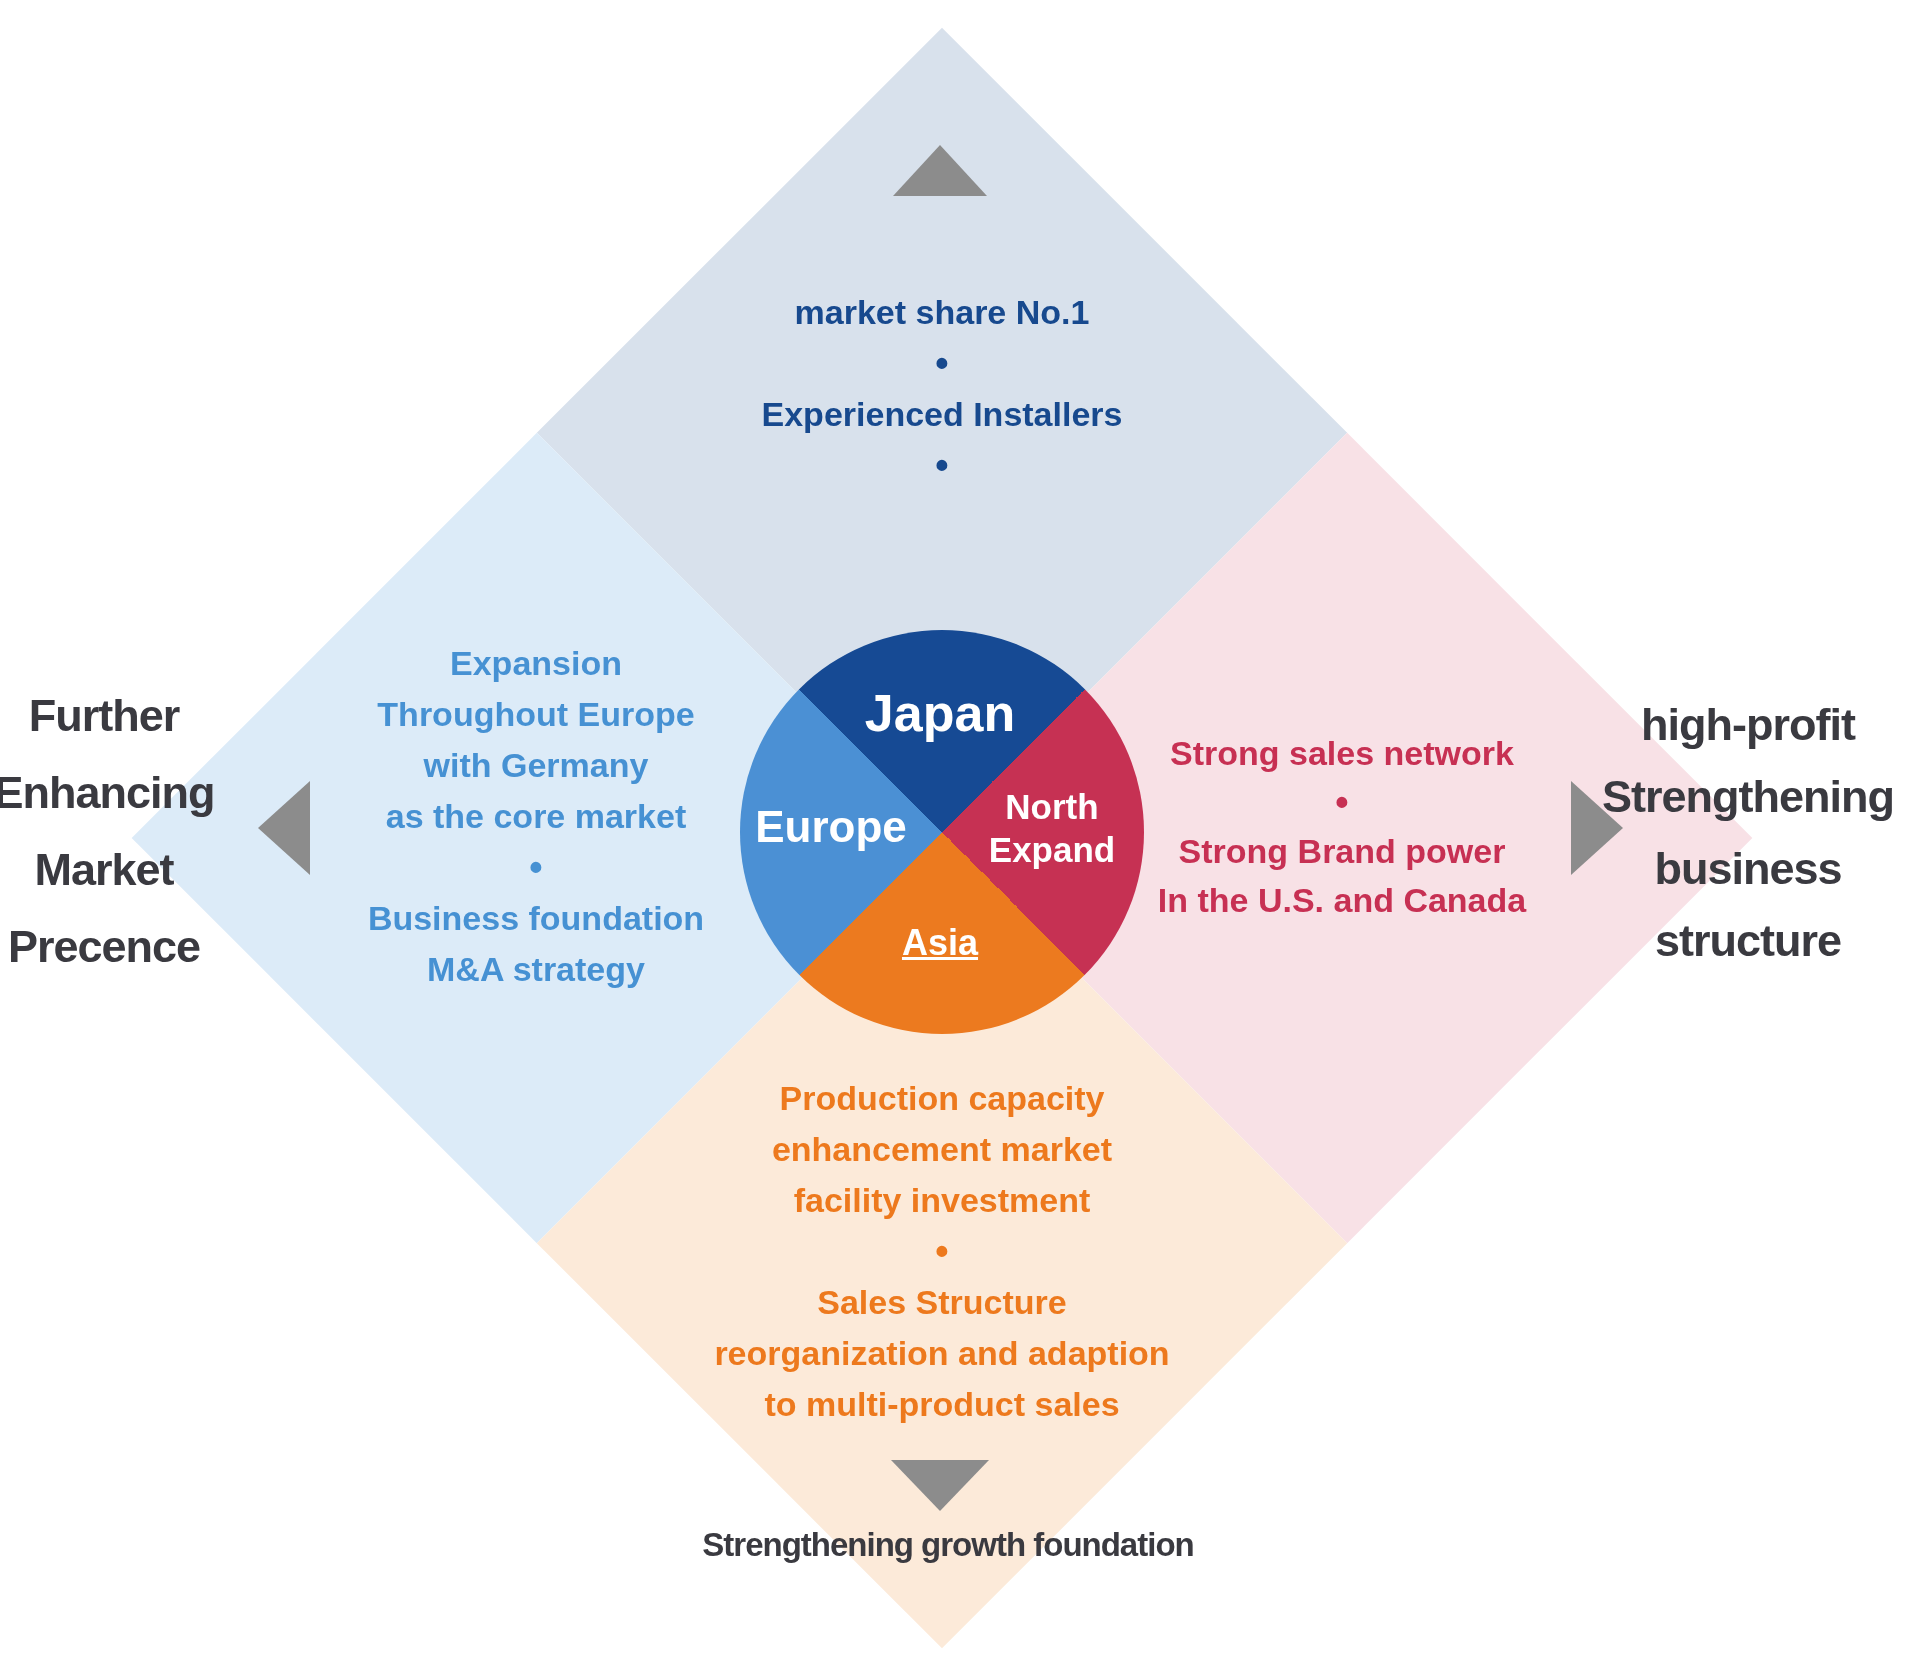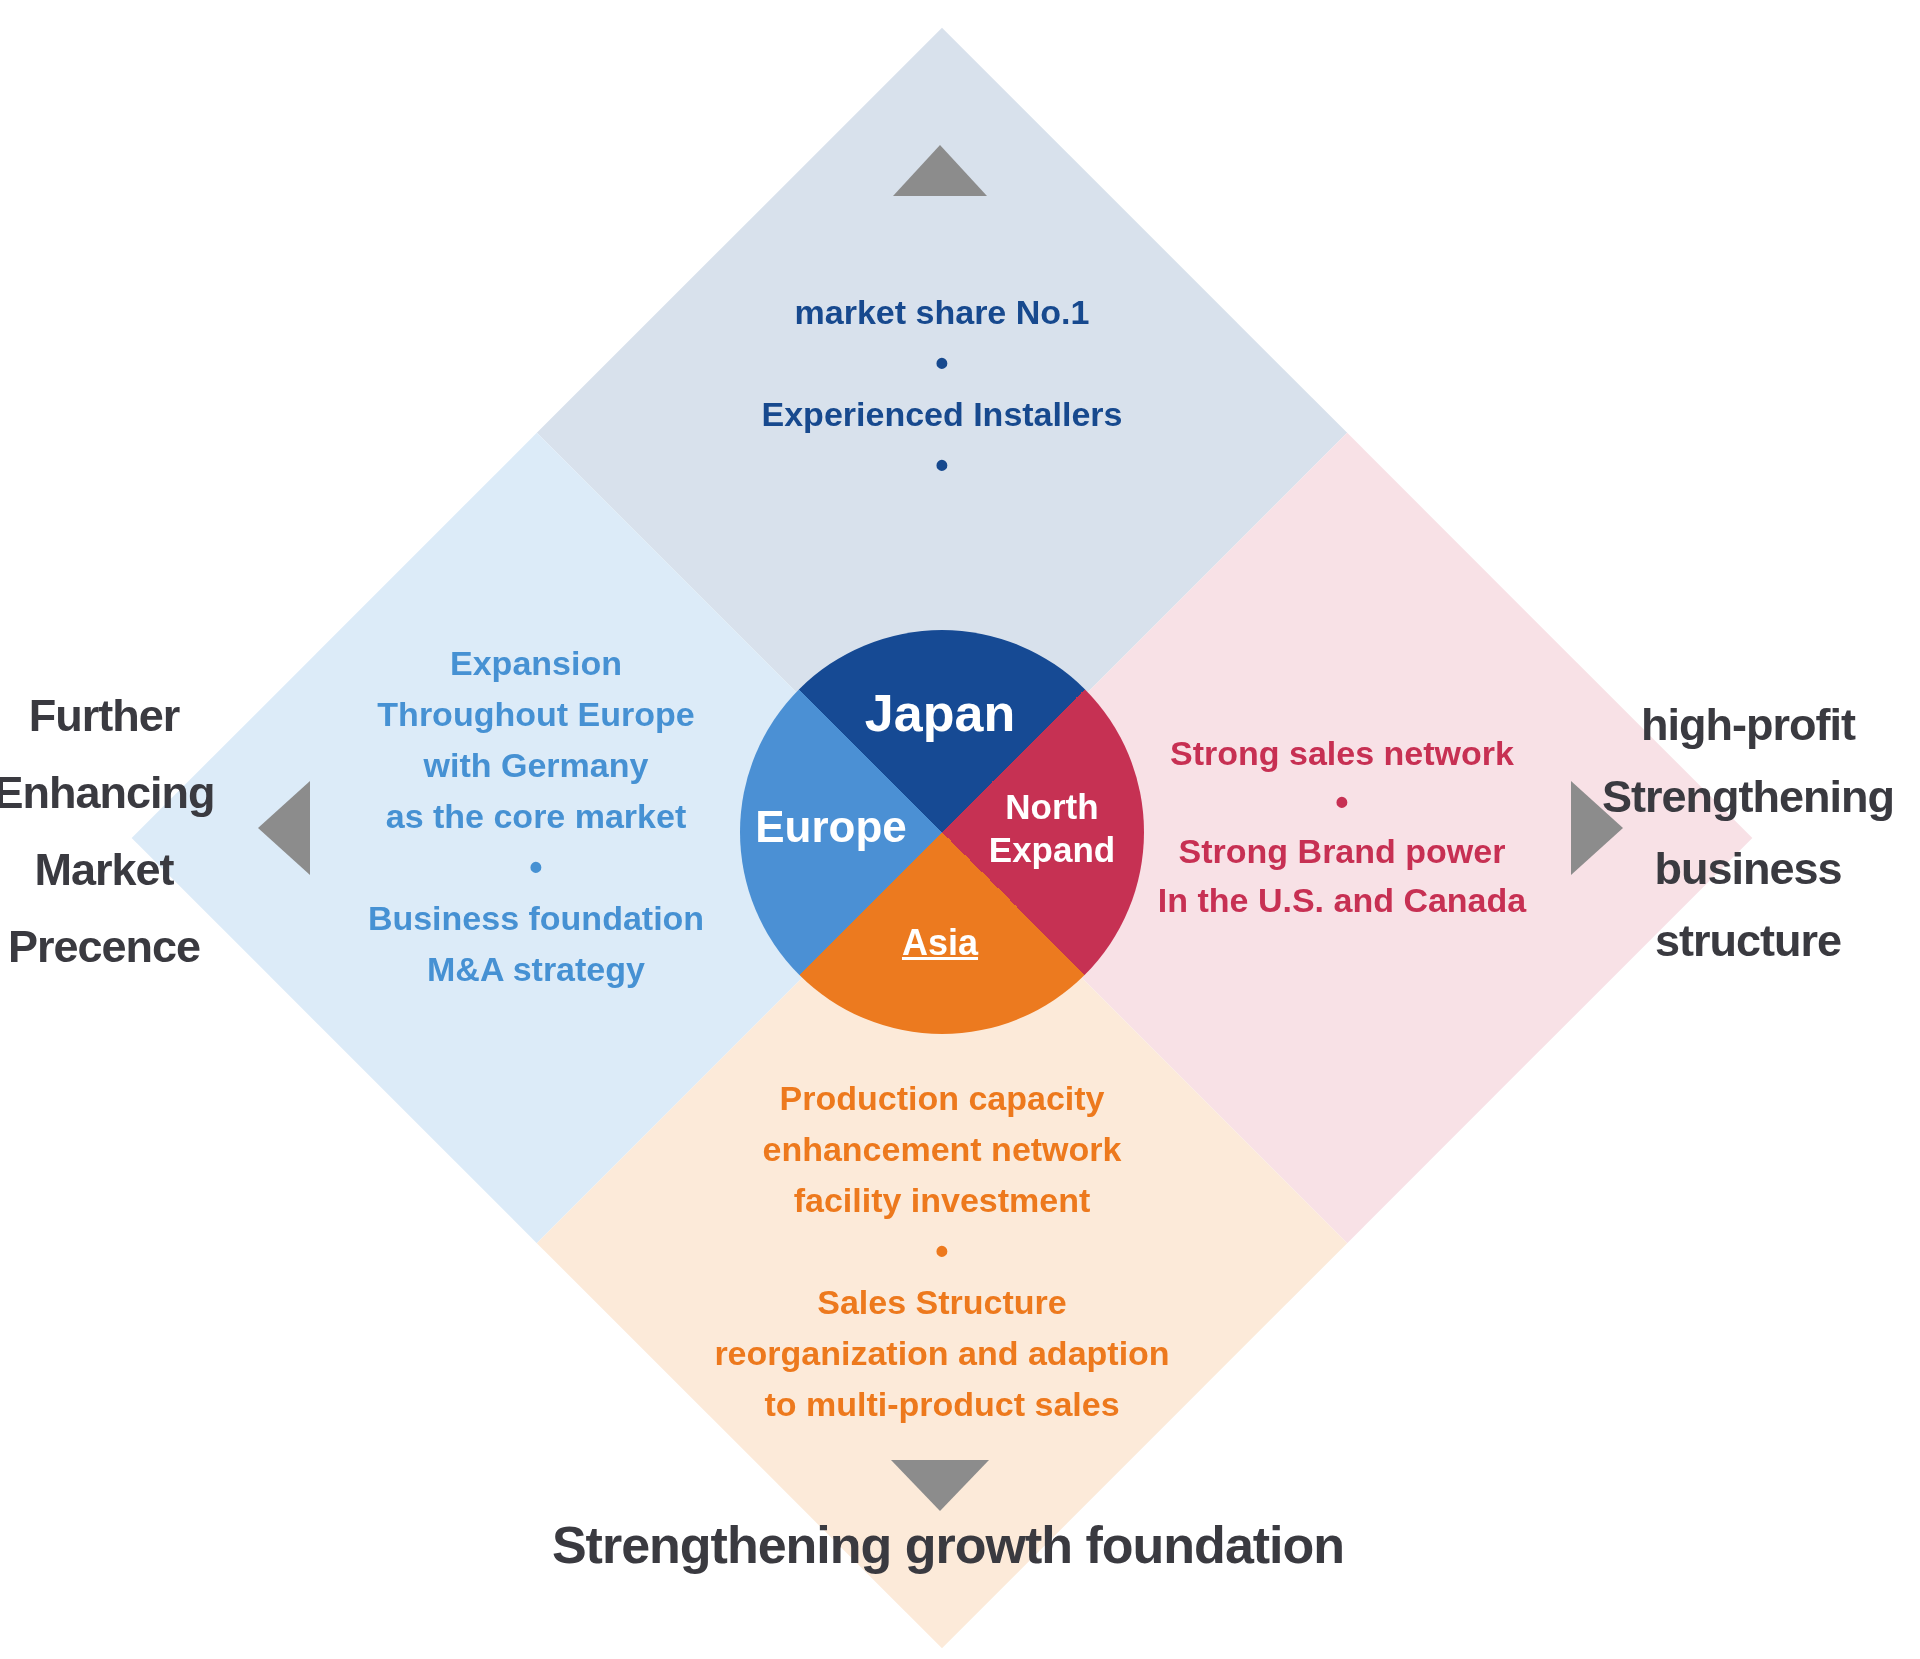--- a/index.html
+++ b/index.html
@@ -38,21 +38,21 @@
   .tb-right .tline,.tb-right .dot{height:49px;line-height:49px;}
   .dot{font-size:38px;}
   .tb-top{left:942px;top:287px;color:#17498e;}
   .tb-left{left:536px;top:638px;color:#4691d3;}
   .tb-right{left:1342px;top:729px;color:#c73053;}
   .tb-bottom{left:942px;top:1073px;color:#ed791d;}
 
   
   .axis{position:absolute;color:#3a3a40;letter-spacing:-1px;transform:translateX(-50%);text-align:center;}
   .axis-top{left:942px;top:69px;font-size:50px;line-height:58px;white-space:nowrap;}
-  .axis-bottom{left:948px;top:1516px;font-size:52px;line-height:58px;white-space:nowrap;}
+  .axis-bottom{left:948px;top:1516px;font-size:33px;line-height:58px;white-space:nowrap;}
   .axis-left{left:104px;top:677px;font-size:45px;line-height:77px;}
   .axis-right{left:1748px;top:689px;font-size:45px;line-height:72px;}
 
   
   .tri{position:absolute;width:0;height:0;}
   .tri-up{left:893px;top:145px;border-left:47px solid transparent;border-right:47px solid transparent;border-bottom:51px solid #8c8c8c;}
   .tri-down{left:891px;top:1460px;border-left:49px solid transparent;border-right:49px solid transparent;border-top:51px solid #8c8c8c;}
   .tri-left{left:258px;top:781px;border-top:47px solid transparent;border-bottom:47px solid transparent;border-right:52px solid #8c8c8c;}
   .tri-right{left:1571px;top:781px;border-top:47px solid transparent;border-bottom:47px solid transparent;border-left:52px solid #8c8c8c;}
 </style>
@@ -87,21 +87,21 @@
 
   <div class="tb tb-right">
     <div class="tline">Strong sales network</div>
     <div class="dot">•</div>
     <div class="tline">Strong Brand power</div>
     <div class="tline">In the U.S. and Canada</div>
   </div>
 
   <div class="tb tb-bottom">
     <div class="tline">Production capacity</div>
-    <div class="tline">enhancement network</div>
+    <div class="tline">enhancement market</div>
     <div class="tline">facility investment</div>
     <div class="dot">•</div>
     <div class="tline">Sales Structure</div>
     <div class="tline">reorganization and adaption</div>
     <div class="tline">to multi-product sales</div>
   </div>
 
   <div class="circle">
     <div class="clabel cl-japan">Japan</div>
     <div class="clabel cl-europe">Europe</div>

